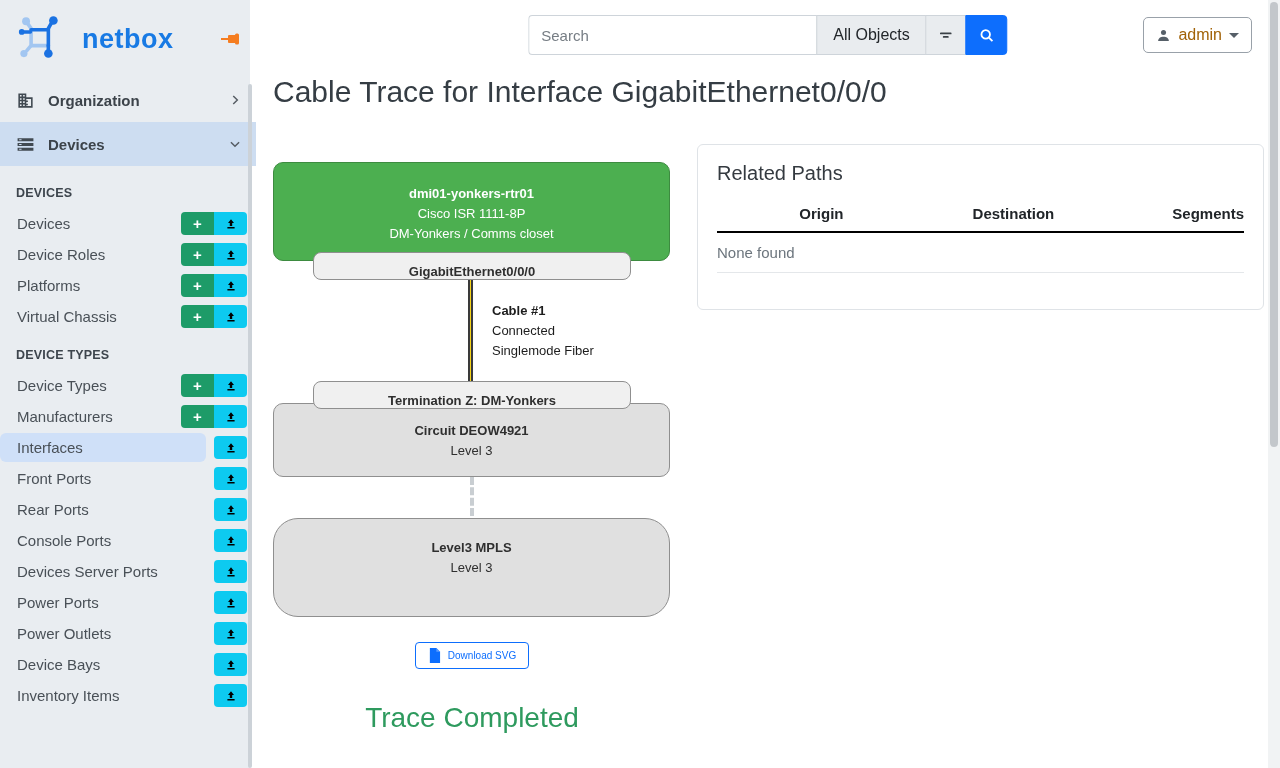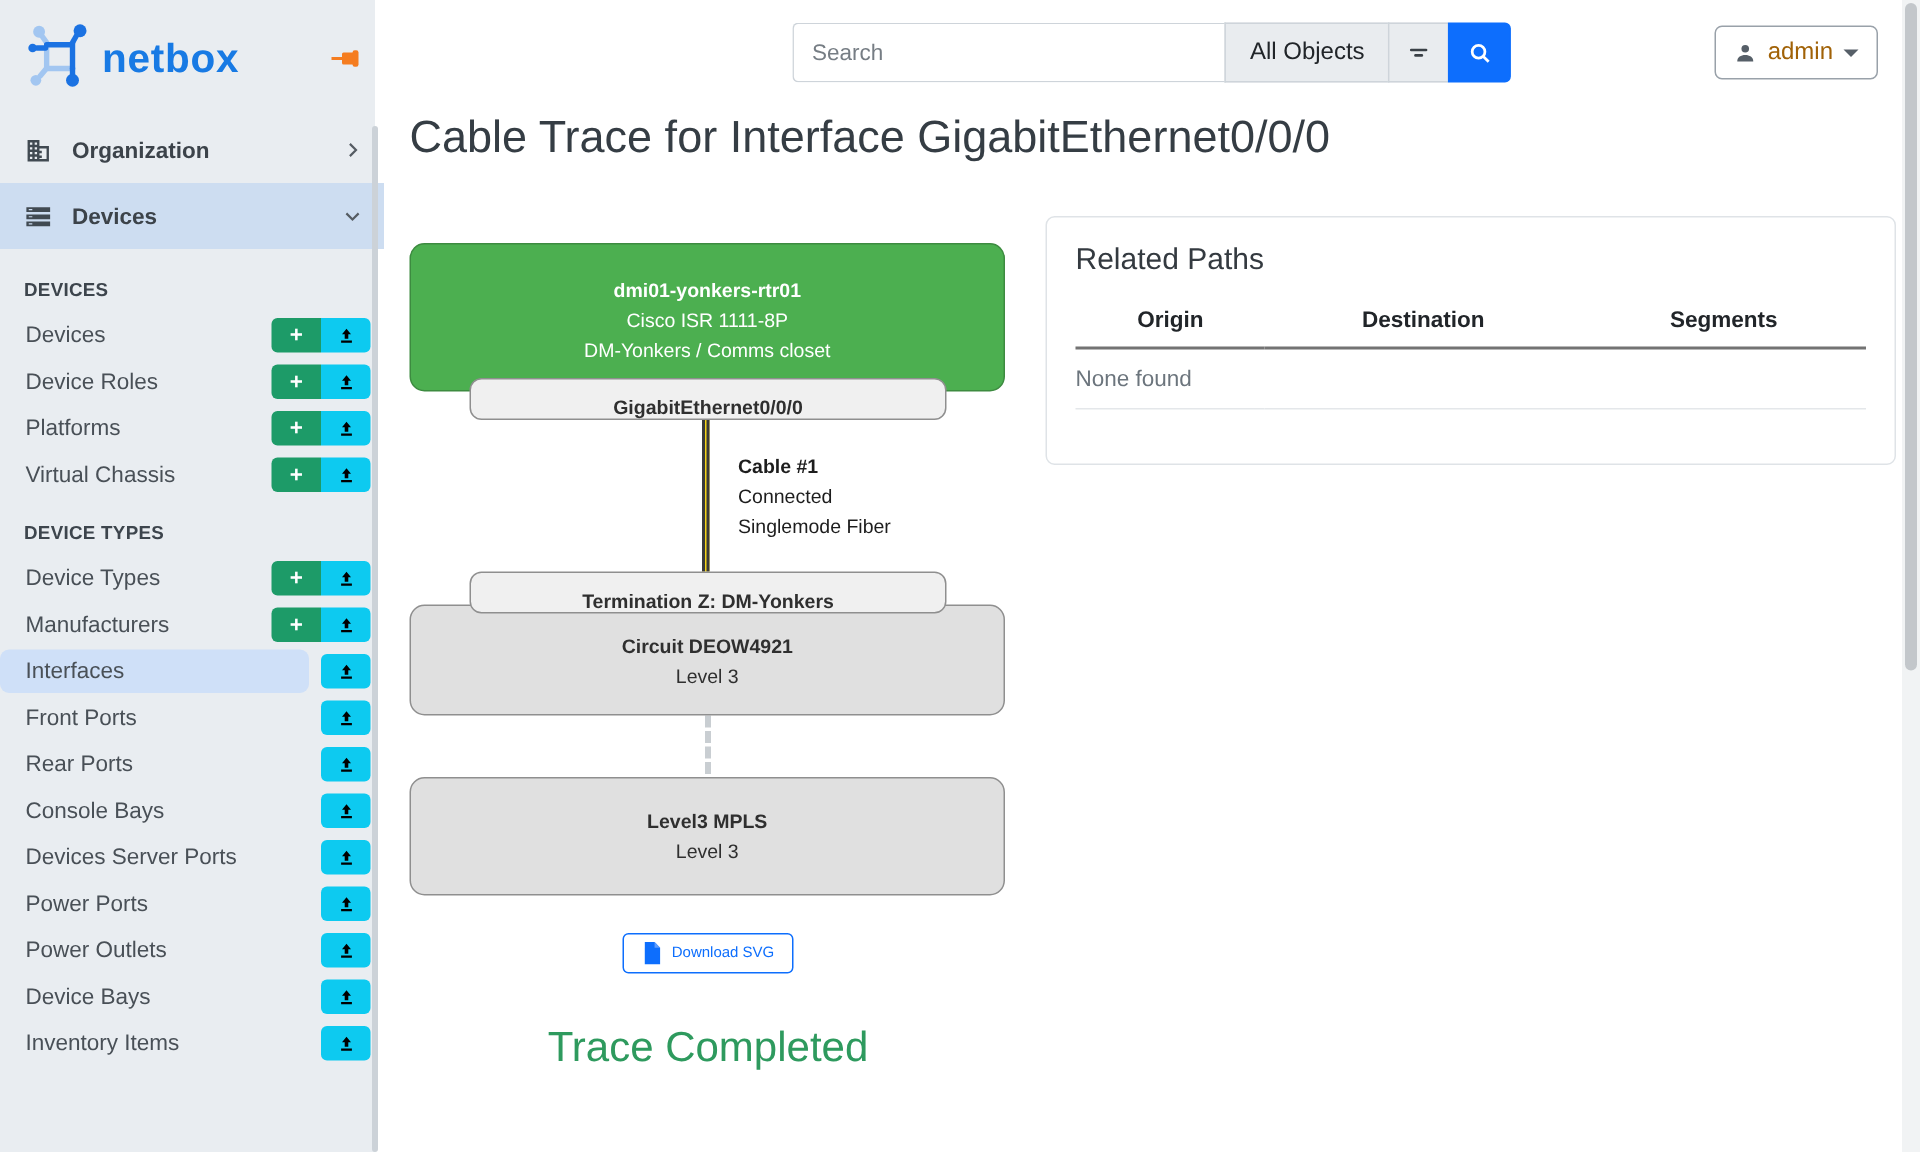--- a/index.html
+++ b/index.html
@@ -6,21 +6,21 @@
   html,body { width:1280px; height:768px; overflow:hidden; background:#fff;
     font-family:"Liberation Sans", sans-serif; color:#353d44; }
   .app { position:relative; width:1280px; height:768px; display:flex; }
 
   
   .sidebar { position:relative; width:256px; height:768px; flex:0 0 256px;
     background:linear-gradient(to right,#e9edf1 250px,#ffffff 250px); }
   .sidebar-scroll-thumb { position:absolute; right:4px; top:84px; bottom:0;
     width:4px; background:#ccd2d8; border-radius:2px; }
   .sidebar-header { display:flex; align-items:center; height:78px; padding:0 14px 0 16px; }
-  .brand { display:flex; align-items:center; gap:6px; cursor:pointer; }
+  .brand { display:flex; align-items:center; gap:20px; cursor:pointer; }
   .brand-text { font-size:27px; font-weight:bold; color:#187ae4; letter-spacing:0.5px; }
   .pin { margin-left:auto; display:flex; }
   .nav-row { display:flex; align-items:center; height:44px; padding:0 14px 0 16px;
     font-size:15px; font-weight:bold; color:#3c434a; cursor:pointer; }
   .nav-row .nav-icon { width:20px; margin-right:12px; display:flex; }
   .nav-row .chev { margin-left:auto; display:flex; color:#555c63; }
   .nav-row.active { background:#cdddf1; }
   .section-header { padding:20px 16px 8px 16px; font-size:12.5px; font-weight:bold;
     color:#3d454d; letter-spacing:0.2px; }
   .section-header.tight { padding-top:16px; }
@@ -78,35 +78,35 @@
   .cable-label .b { font-weight:bold; }
   .big-gray { position:relative; z-index:1; width:397px; background:#e0e0e0;
     border:1px solid #8f8f8f; border-radius:10px; text-align:center; font-size:13px;
     line-height:20px; color:#2f2f2f; cursor:pointer; }
   .circuit-box { height:74px; margin-top:-6px; padding-top:17px; }
   .circuit-box .b, .net-box .b { font-weight:bold; }
   .term-a { margin-top:-7px; }
   .dash-seg { position:relative; height:41px; }
   .dash-line { position:absolute; left:calc(50% - 2px); top:0; bottom:2px; width:0;
     border-left:4px dashed #c9ced2; }
-  .net-box { height:79px; margin-top:0; padding-top:19px; }
+  .net-box { height:99px; margin-top:0; padding-top:19px;border-radius:25px; }
   .dl-row { text-align:center; margin-top:25px; }
   .dl-btn { display:inline-flex; align-items:center; gap:7px; padding:5px 12px;
     background:#fff; border:1px solid #0d6efd; border-radius:4px; color:#0d6efd;
     font-size:10px; cursor:pointer; }
   .trace-status { margin-top:33px; text-align:center; font-size:28px; color:#2e9a5e; }
 
   
   .paths-col { flex:1; max-width:570px; }
   .paths-card { border:1px solid #dfe3e7; border-radius:6px; padding:17px 19px 14px 19px;
     background:#fff; }
   .paths-title { font-size:20px; font-weight:400; color:#343a40; margin-bottom:12px; }
   .paths-table { width:100%; border-collapse:collapse; font-size:15px; }
-  .paths-table th { text-align:center; font-weight:bold; color:#212529; padding:8px 0 9px 0;
-    border-bottom:2px solid #737373; }
+  .paths-table th { text-align:right; font-weight:bold; color:#212529; padding:8px 0 9px 0;
+    border-bottom:2px solid #000000; }
   .paths-table th.c1 { width:24%; } .paths-table th.c2 { width:40%; }
   .paths-table td { padding:11px 0; color:#6c757d; border-bottom:1px solid #e4e7ea; }
   .card-footpad { height:22px; }
 
   
   .page-scrollbar { position:absolute; right:0; top:0; width:12px; height:768px;
     background:#f1f3f4; }
   .page-scroll-thumb { position:absolute; top:2px; left:2px; width:8px; height:445px;
     background:#c3c7cb; border-radius:4px; }
 </style>
@@ -277,21 +277,21 @@
     <div class="menu-item">
       <span class="item-label-wrap">Rear Ports</span>
       <button class="btn-sq btn-import solo">
         <svg width="12" height="12" viewBox="0 0 16 16">
             <path d="M8 1.5 L12 6.5 H9.6 V10.5 H6.4 V6.5 H4 Z" fill="#000"></path>
             <rect x="3.2" y="12" width="9.6" height="2" fill="#000"></rect>
           </svg>
       </button>
     </div>
     <div class="menu-item">
-      <span class="item-label-wrap">Console Bays</span>
+      <span class="item-label-wrap">Console Ports</span>
       <button class="btn-sq btn-import solo">
         <svg width="12" height="12" viewBox="0 0 16 16">
             <path d="M8 1.5 L12 6.5 H9.6 V10.5 H6.4 V6.5 H4 Z" fill="#000"></path>
             <rect x="3.2" y="12" width="9.6" height="2" fill="#000"></rect>
           </svg>
       </button>
     </div>
     <div class="menu-item">
       <span class="item-label-wrap">Devices Server Ports</span>
       <button class="btn-sq btn-import solo">

